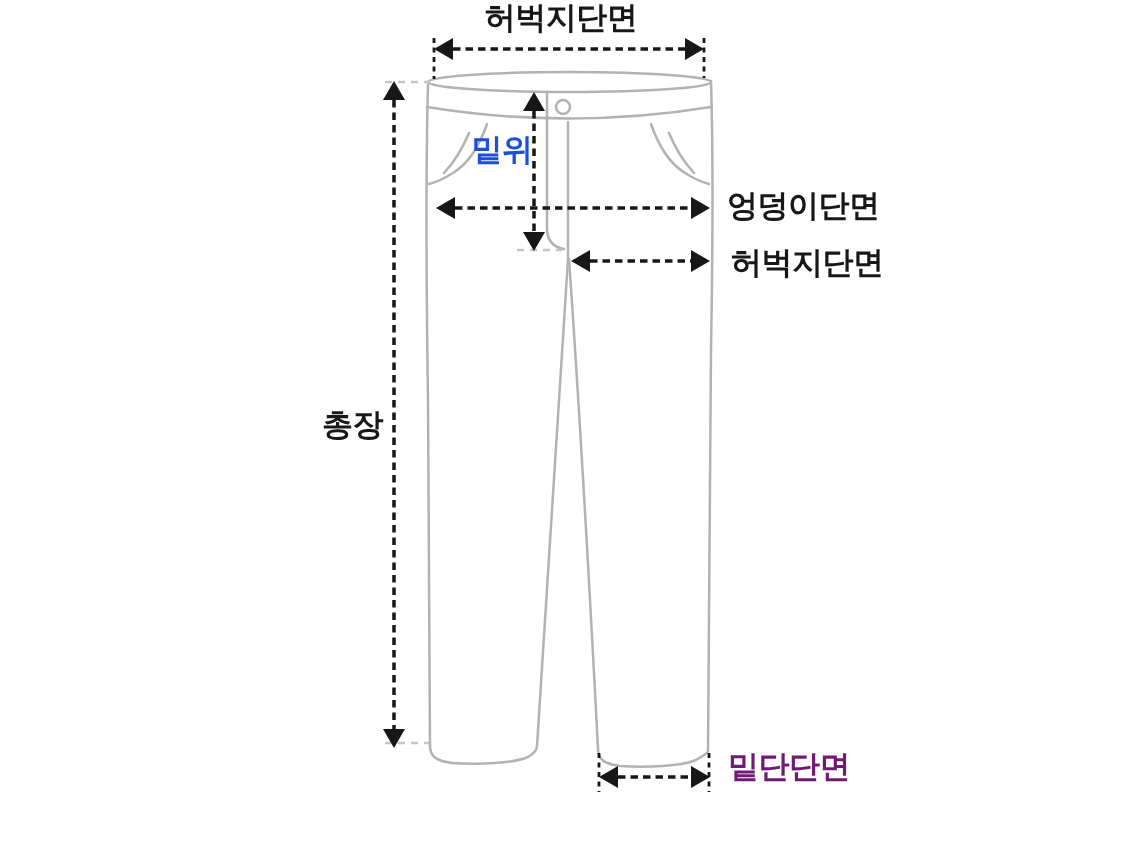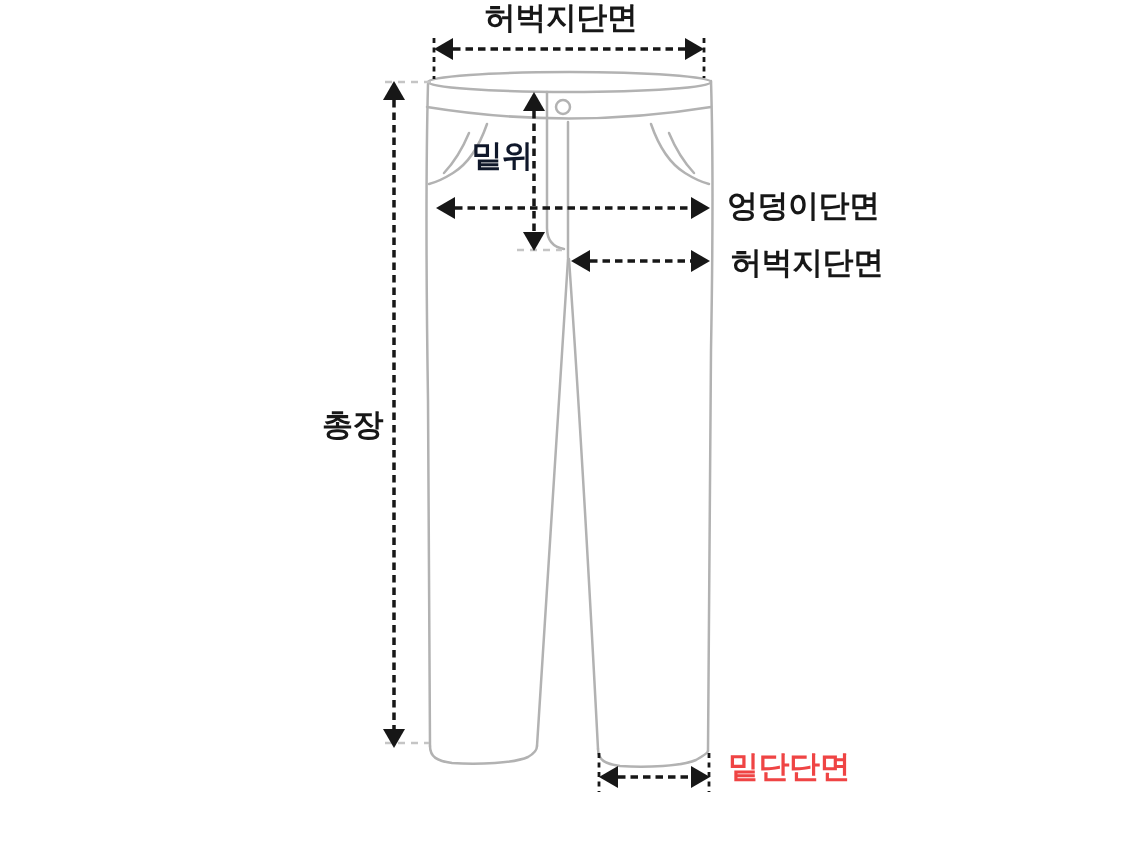--- a/index.html
+++ b/index.html
@@ -131,23 +131,23 @@
         <path class="shaft" d="M618,777 H691"></path>
         <polygon class="head" points="599,777 618,766 618,788"></polygon>
         <polygon class="head" points="710,777 691,766 691,788"></polygon>
       </g>
 
     </g>
   </svg>
 
   <div class="diagram-label centered" style="left: 461px; top: 1px; width: 200px; color: rgb(23, 23, 23);">허벅지단면</div>
 
-  <div class="diagram-label centered" style="left: 452px; top: 139px; width: 100px; color: #0f172a;">밑위</div>
+  <div class="diagram-label centered" style="left: 452px; top: 133px; width: 100px; color: #1d4ed8;">밑위</div>
 
   <div class="diagram-label" style="left: 731px; top: 246px; color: rgb(23, 23, 23);">허벅지단면</div>
 
   <div class="diagram-label" style="left: 727px; top: 189px; color: rgb(23, 23, 23);">엉덩이단면</div>
 
   <div class="diagram-label" style="left: 322px; top: 408px; color: rgb(23, 23, 23);">총장</div>
 
-  <div class="diagram-label" style="left: 728px; top: 750px; color: #ef4444;">밑단단면</div>
+  <div class="diagram-label" style="left: 728px; top: 750px; color: #701a75;">밑단단면</div>
 
 </div>
 
 </body></html>

